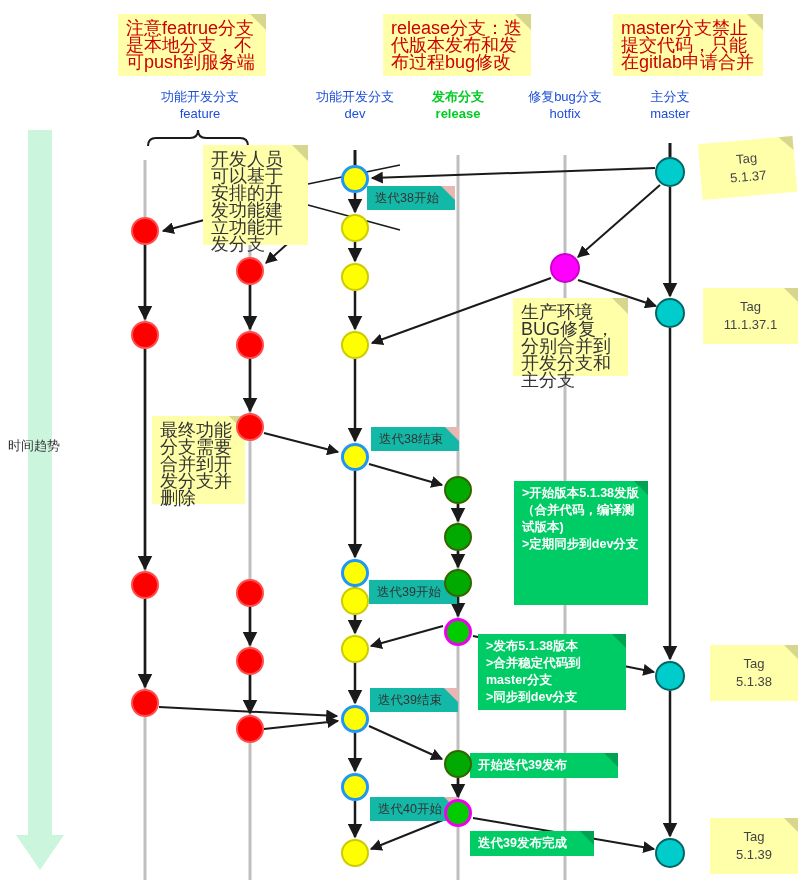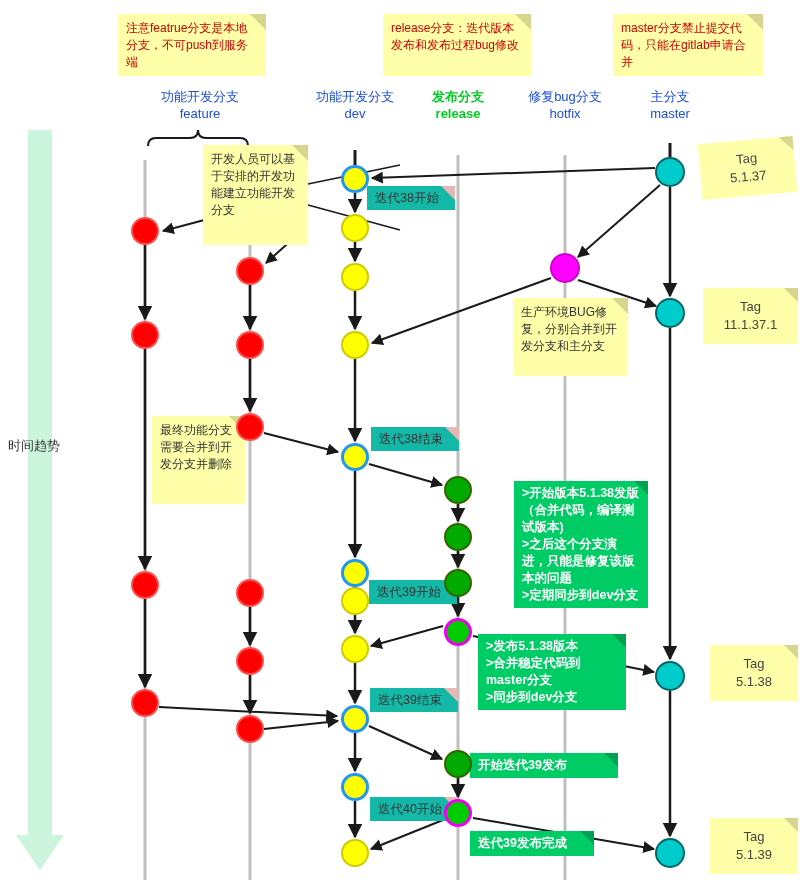--- a/index.html
+++ b/index.html
@@ -29,21 +29,21 @@
     line-height:17px;
     width:140px;
   }
   .col-head .l2{display:block;}
   .col-head.release{color:#00cc22;font-weight:bold;}
   
   .note{
     position:absolute;
     background:#ffffaa;
     color:#cc0000;
-    font-size:12px;
+    font-size:18px;
     line-height:17px;
     padding:6px 8px 6px 8px;
     box-sizing:border-box;
     border:none;
   }
   .note .fold{
     position:absolute;
     top:0;right:0;
     width:0;height:0;
     border-left:16px solid transparent;
@@ -275,21 +275,20 @@
       <div class="pink" style="left: 371px; top: 427px; width: 88px;"><span class="fold"></span><span>迭代38结束</span></div>
       <div class="pink" style="left: 369px; top: 580px; width: 88px;"><span class="fold"></span><span>迭代39开始</span></div>
       <div class="pink" style="left: 370px; top: 688px; width: 88px;"><span class="fold"></span><span>迭代39结束</span></div>
       <div class="pink" style="left: 370px; top: 797px; width: 88px;"><span class="fold"></span><span>迭代40开始</span></div>
     </div>
 
   <div id="green-layer">
       <div class="green" style="left: 478px; top: 481px; width: 134px; min-height: 124px; margin-left: 36px;">
         <span class="fold"></span>
         <div>&gt;开始版本5.1.38发版（合并代码，编译测试版本)</div>
-        <div>&gt;之后这个分支演进，只能是修复该版本的问题</div>
         <div>&gt;定期同步到dev分支</div>
       </div>
       <div class="green" style="left: 478px; top: 634px; width: 148px; min-height: 76px;">
         <span class="fold"></span>
         <div>&gt;发布5.1.38版本</div>
         <div>&gt;合并稳定代码到master分支</div>
         <div>&gt;同步到dev分支</div>
       </div>
       <div class="green oneline" style="left: 470px; top: 753px; width: 148px; min-height: 24px;">
         <span class="fold"></span>

